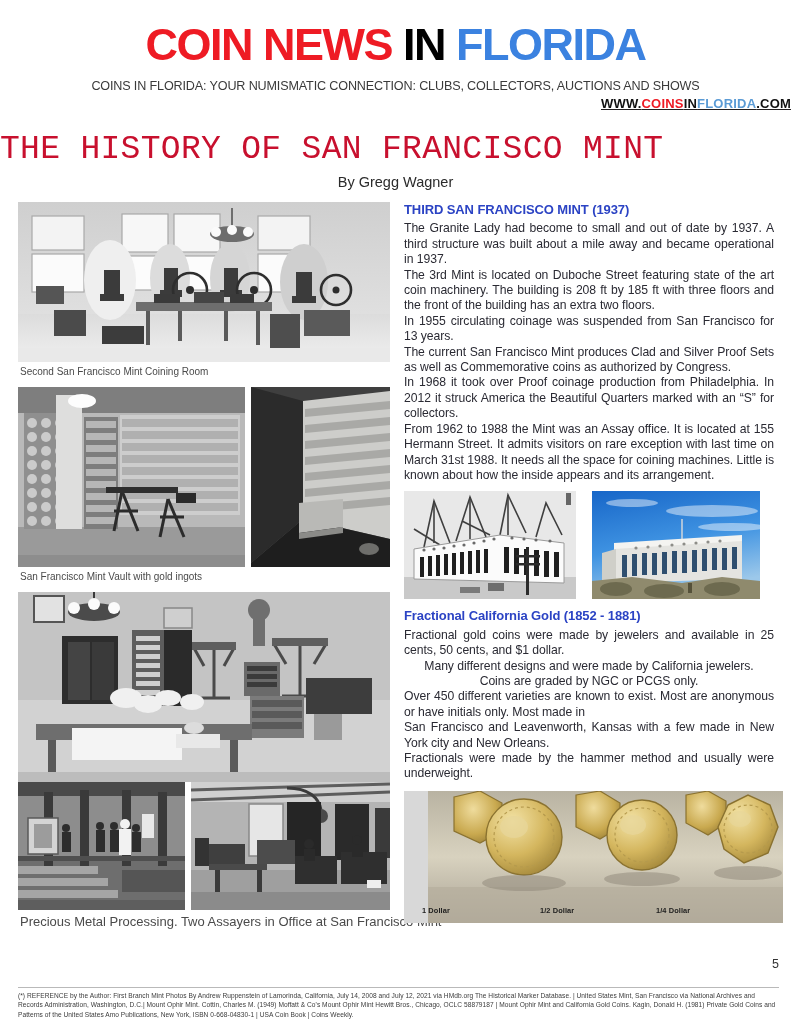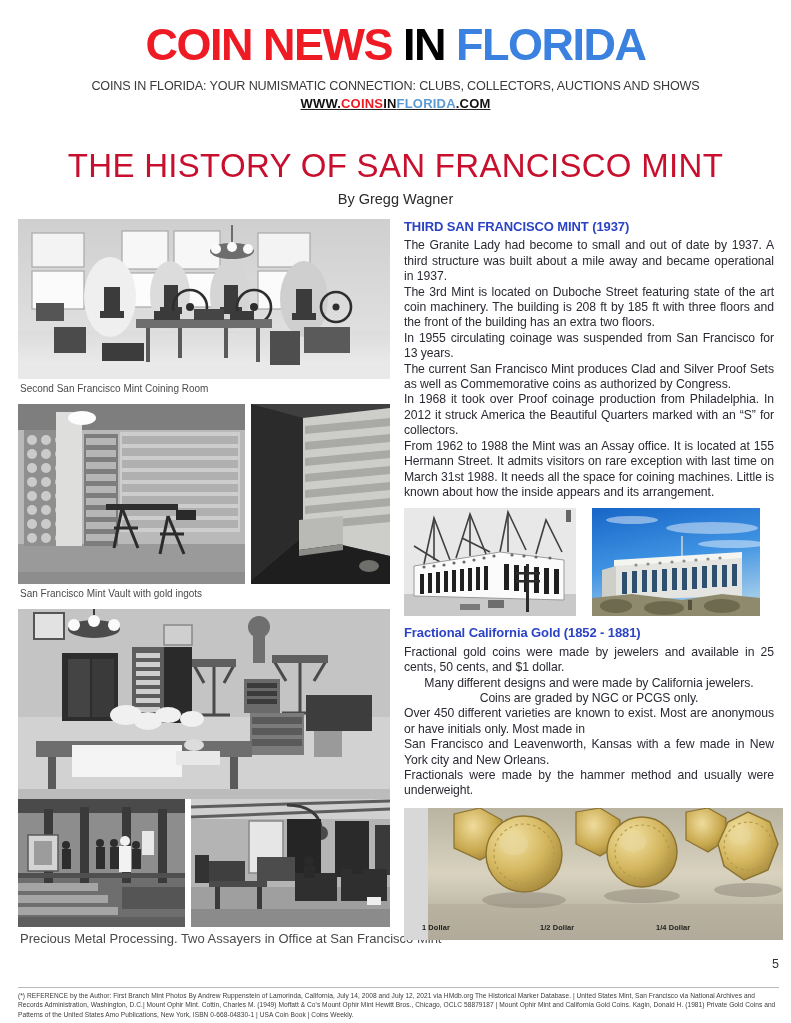--- a/index.html
+++ b/index.html
@@ -40,30 +40,30 @@
     color: #3a3a3a;
     white-space: nowrap;
   }
   .mast-url {
     margin-top: 3px;
     font-size: 13px;
     font-weight: bold;
     letter-spacing: 0.2px;
     text-decoration: underline;
     text-underline-offset: 1px;
+    text-align: right;
   }
   .mast-url .red   { color: #ee1b24; }
   .mast-url .black { color: #111111; }
   .mast-url .blue  { color: #5b9bd5; }
 
   
   .article-title {
-    margin-top: 36px;
-    text-align: center;
-    font-family: Liberation Sans, sans-serif;
+    margin-top: 20px;
+    font-family: Liberation Mono, monospace;
     font-size: 33px;
     color: #c8102e;
     letter-spacing: 0.3px;
     white-space: nowrap;
   }
   .article-byline {
     margin-top: 6px;
     text-align: center;
     font-size: 14.5px;
     color: #2b2b2b;

